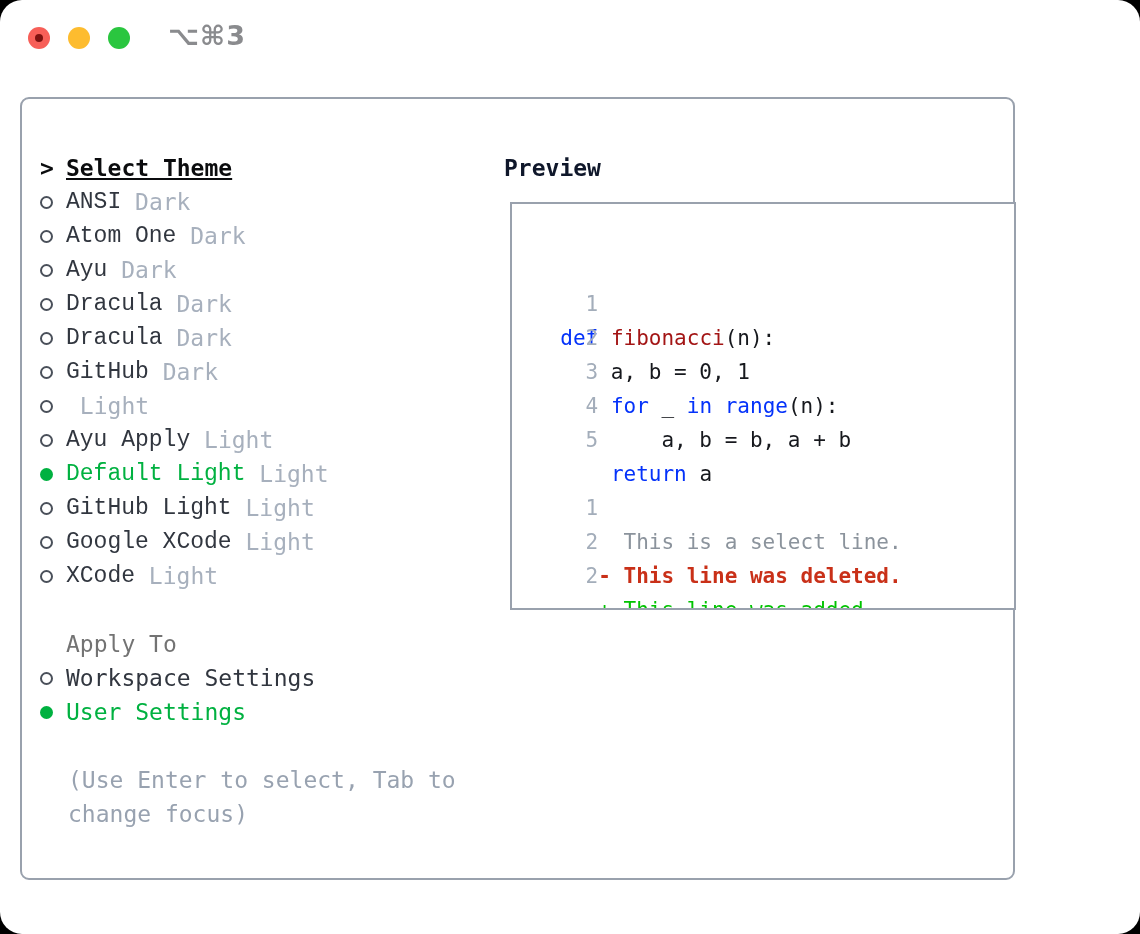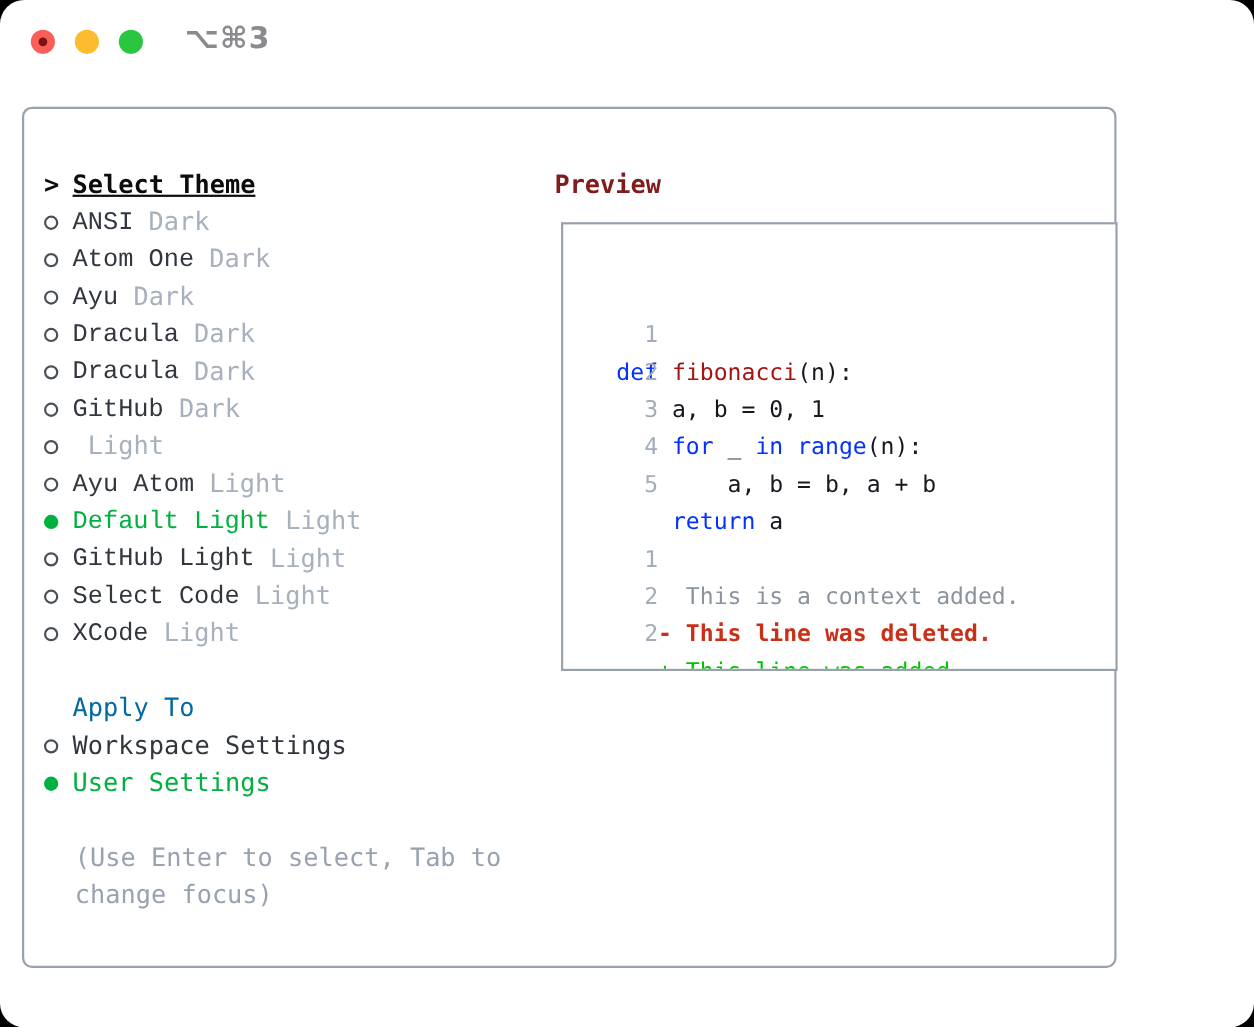--- a/index.html
+++ b/index.html
@@ -27,27 +27,27 @@
   .caret{font-weight:bold;color:#0b0c0e;line-height:34px;}
   .radio{width:13px;height:13px;border-radius:50%;box-sizing:border-box;}
   .radio.hollow{border:2px solid #4a505a;}
   .radio.filled{background:var(--accent-green);}
   .hdr{font-weight:bold;color:#0b0c0e;text-decoration:underline;}
   .t-name{color:var(--item-text);white-space:pre;font-family:Liberation Mono, monospace;}
   .t-variant{color:var(--muted-text);white-space:pre;}
   .row.selected .t-name{color:var(--accent-green);}
   .opt-label{color:var(--item-text);white-space:pre;}
   .row.selected .opt-label{color:var(--accent-green);}
-  .section-label{color:#0369a1;white-space:pre;}
+  .section-label{color:#737373;white-space:pre;}
   .spacer{height:34px;}
   .hint{color:var(--hint-text);width:420px;line-height:34px;margin-left:28px;}
 
   
   .preview-label{position:absolute;left:482px;top:52px;height:34px;line-height:34px;
-    font-size:23px;font-weight:bold;color:#7f1d1d;}
+    font-size:23px;font-weight:bold;color:#0f172a;}
   .preview-box{position:absolute;left:488px;top:103px;width:506px;height:408px;box-sizing:border-box;
     border:2px solid var(--border);background:#fff;padding:49px 17px 0 23px;overflow:hidden;}
   .cline{height:34px;line-height:34px;font-size:21px;white-space:pre;}
   .lnum{display:inline-block;width:27px;color:var(--line-number);}
   .tok{white-space:pre;}
   .tok.kw{color:var(--keyword-blue);}
   .tok.fn{color:var(--function-red);}
   .tok.pl{color:var(--code-text);}
   .tok.ctx{color:var(--context-gray);}
   .tok.del{color:var(--diff-deleted);font-weight:bold;}
@@ -123,42 +123,42 @@
           <div class="row">
     <span class="bullet">
               <span class="radio hollow"></span>
             </span>
             <span class="t-variant"> Light</span>
   </div>
           <div class="row">
     <span class="bullet">
               <span class="radio hollow"></span>
             </span>
-    <span class="t-name">Ayu Atom</span>
+    <span class="t-name">Ayu Apply</span>
             <span class="t-variant"> Light</span>
   </div>
           <div class="row selected">
     <span class="bullet">
               <span class="radio filled"></span>
             </span>
     <span class="t-name">Default Light</span>
             <span class="t-variant"> Light</span>
   </div>
           <div class="row">
     <span class="bullet">
               <span class="radio hollow"></span>
             </span>
     <span class="t-name">GitHub Light</span>
             <span class="t-variant"> Light</span>
   </div>
           <div class="row">
     <span class="bullet">
               <span class="radio hollow"></span>
             </span>
-    <span class="t-name">Select Code</span>
+    <span class="t-name">Google XCode</span>
             <span class="t-variant"> Light</span>
   </div>
           <div class="row">
     <span class="bullet">
               <span class="radio hollow"></span>
             </span>
     <span class="t-name">XCode</span>
             <span class="t-variant"> Light</span>
   </div>
         </div>
@@ -206,21 +206,21 @@
     <span class="lnum">4</span>
   <span class="tok pl">        a, b = b, a + b</span></div>
         <div class="cline">
     <span class="lnum">5</span>
   <span class="tok pl">    </span><span class="tok kw">return</span><span class="tok pl"> a</span></div>
         <div class="cline">
     <span class="lnum"></span>
   </div>
         <div class="cline">
     <span class="lnum">1</span>
-  <span class="tok ctx">     This is a context added.</span></div>
+  <span class="tok ctx">     This is a select line.</span></div>
         <div class="cline">
     <span class="lnum">2</span>
   <span class="tok del">   - This line was deleted.</span></div>
         <div class="cline">
     <span class="lnum">2</span>
   <span class="tok add">   + This line was added.</span></div>
       </div>
 
   </div>
 </div>

